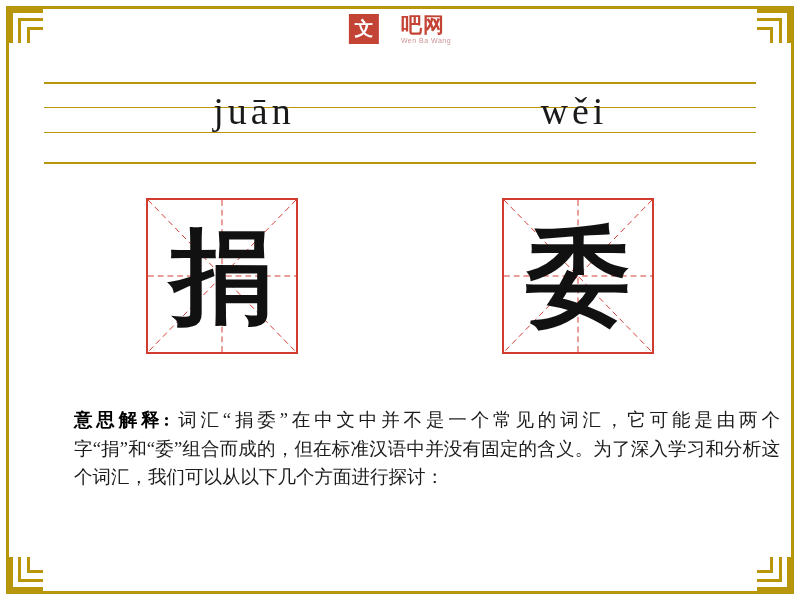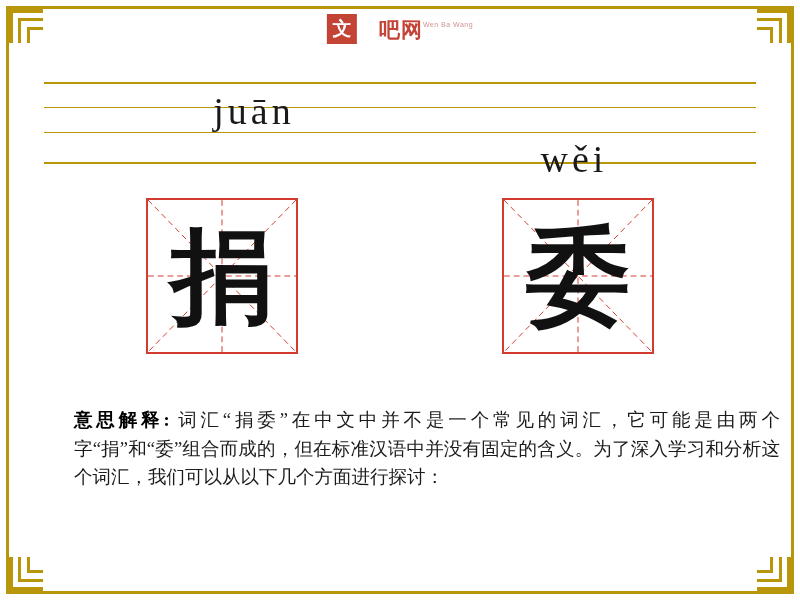--- a/index.html
+++ b/index.html
@@ -71,21 +71,21 @@
     background: #c0392b;
     color: #ffffff;
     font-family: "Liberation Sans", sans-serif;
     font-size: 19px;
     line-height: 30px;
     text-align: center;
     font-weight: bold;
   }
   .wm-text {
     display: flex;
-    flex-direction: row;
+    flex-direction: column;
     line-height: 1;
     margin-left: 17px;
   }
   .wm-main {
     color: #c0392b;
     font-family: "Liberation Sans", sans-serif;
     font-size: 21px;
     font-weight: bold;
     letter-spacing: 1px;
   }
@@ -121,21 +121,21 @@
     top: 4px;
     height: 50px;
     line-height: 50px;
     font-family: "Liberation Serif", serif;
     font-size: 38px;
     letter-spacing: 4px;
     color: #1a1a1a;
     text-align: center;
   }
   .pinyin.p1 { left: 80px;  width: 260px; }
-  .pinyin.p2 { left: 400px; width: 260px; margin-top: 48px; }
+  .pinyin.p2 { left: 400px; width: 260px; }
 
   
   .char-row {
     position: absolute;
     top: 198px;
     left: 0;
     width: 800px;
     height: 162px;
   }
   .char-cell {

